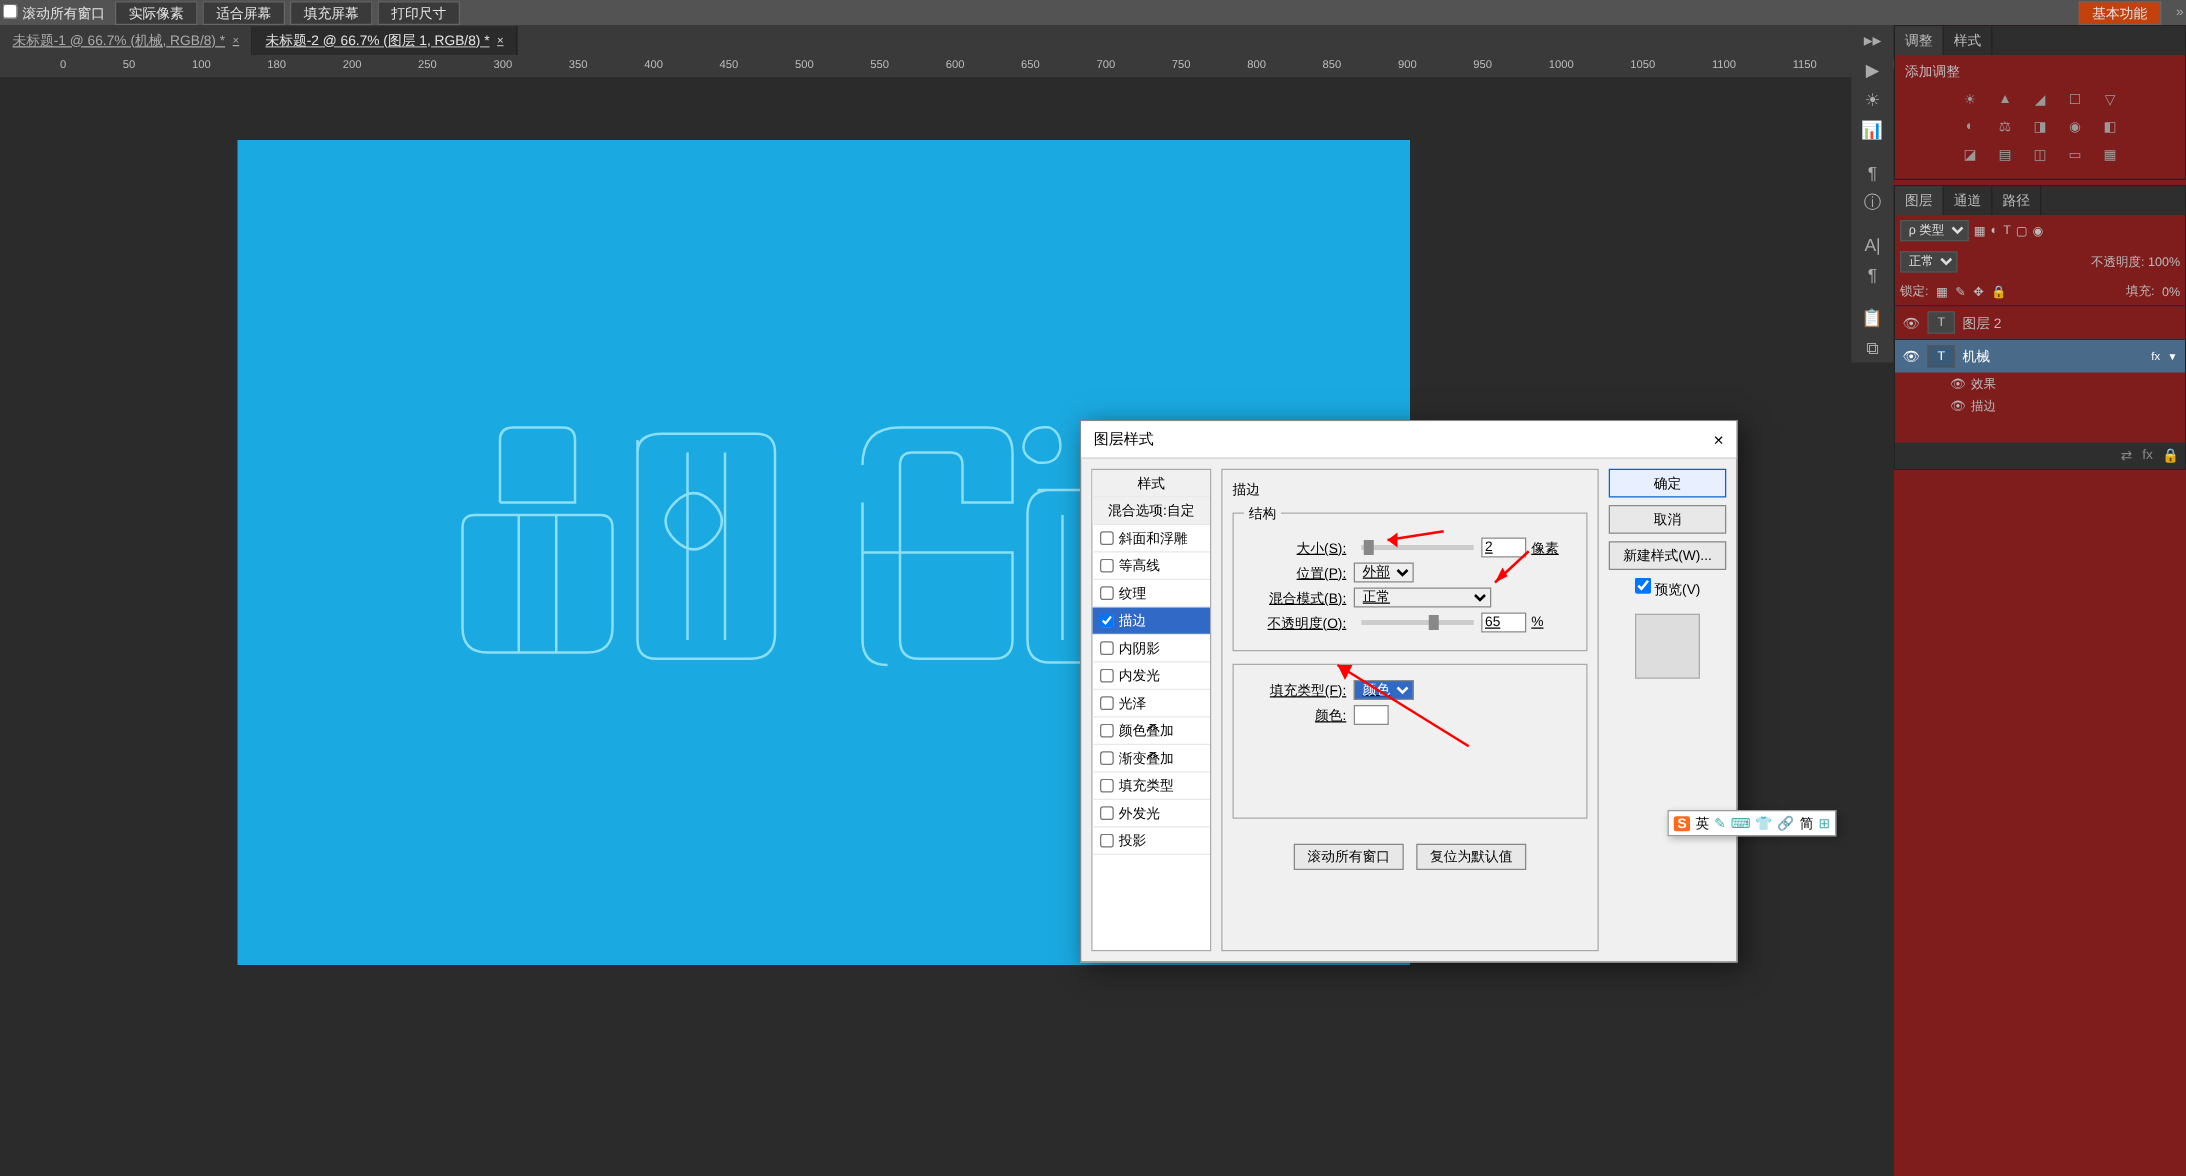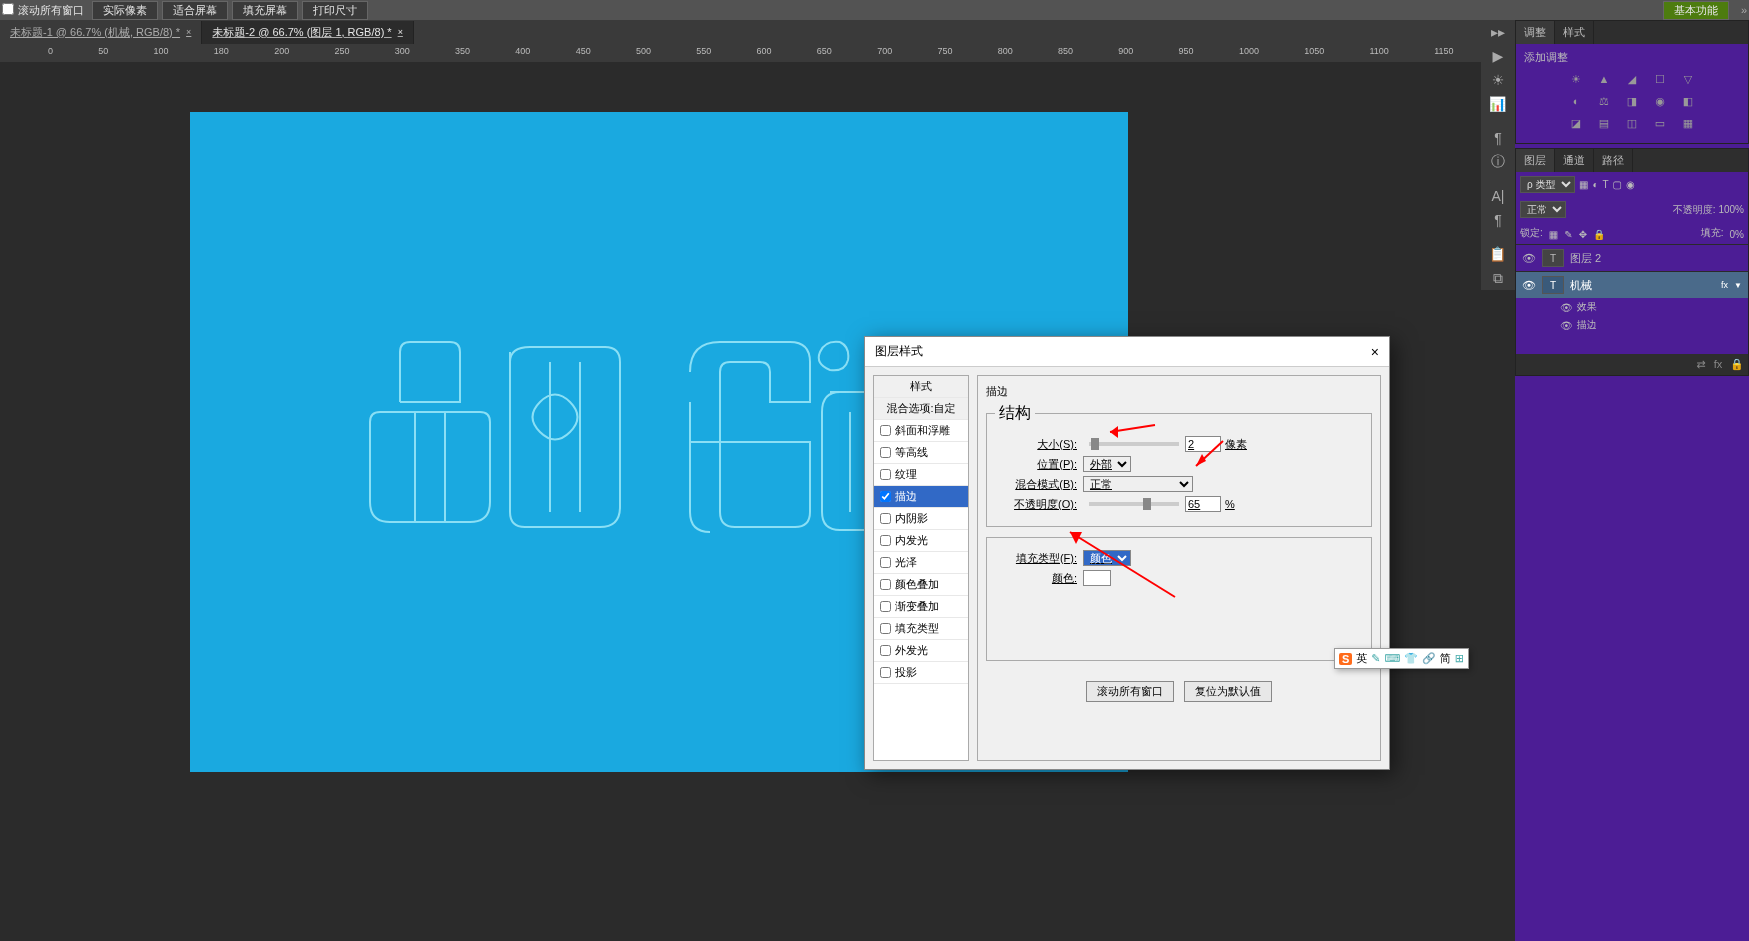--- a/index.html
+++ b/index.html
@@ -4,42 +4,42 @@
 <style>
 * { margin: 0; padding: 0; box-sizing: border-box; font-family: "Microsoft YaHei", sans-serif; }
 body { background: #2b2b2b; overflow: hidden; width: 1749px; height: 941px; position: relative; }
 
 
 .top-toolbar { background: #535353; height: 20px; display: flex; align-items: center; padding: 0 2px; font-size: 11px; color: #e4e4e4; }
 .top-toolbar .chk { display: flex; align-items: flex-start; gap: 4px; margin-right: 8px; }
 .top-toolbar .chk input { width: 12px; height: 12px; }
 .top-toolbar .btn { background: #3a3a3a; border: 1px solid #666; color: #e4e4e4; padding: 1px 10px; margin-right: 4px; font-size: 11px; cursor: pointer; }
 .top-toolbar .spacer { flex: 1; }
-.top-toolbar .right-btn { background: #4d7c0f; border: 1px solid #666; padding: 1px 10px; }
+.top-toolbar .right-btn { background: #c2410c; border: 1px solid #666; padding: 1px 10px; }
 
 
 .file-tabs { background: #3a3a3a; height: 24px; display: flex; align-items: center; font-size: 11px; color: #aaa; text-decoration: underline; }
 .file-tabs .tab { padding: 4px 10px; display: flex; align-items: center; gap: 6px; border-right: 1px solid #222; }
 .file-tabs .tab.active { background: #2b2b2b; color: #e4e4e4; }
 .file-tabs .close { font-size: 9px; }
 
 
 .ruler-h { background: #3a3a3a; height: 18px; margin-top: 0; position: relative; color: #bbb; font-size: 9px; }
 .ruler-h .marks { position: absolute; left: 18px; right: 200px; top: 2px; display: flex; justify-content: space-between; padding: 0 30px; }
 
 
 .main-area { position: absolute; top: 62px; left: 0; right: 234px; bottom: 0; background: #2b2b2b; }
 .canvas-bg { position: absolute; top: 50px; left: 190px; width: 938px; height: 660px; background: #1aa9e0; }
 
 
 .canvas-text { position: absolute; top: 200px; left: 150px; width: 660px; height: 250px; }
 .canvas-text svg { width: 100%; height: 100%; }
 
 
-.right-panels { position: absolute; top: 20px; right: 0; width: 234px; bottom: 0; background: #4c1d95; color: #bbb; font-size: 11px; }
+.right-panels { position: absolute; top: 20px; right: 0; width: 234px; bottom: 0; background: #7f1d1d; color: #bbb; font-size: 11px; }
 .panel-strip { position: absolute; top: 20px; right: 234px; width: 34px; background: #3a3a3a; }
 .panel-strip .strip-icon { width: 34px; height: 24px; display: flex; align-items: center; justify-content: center; color: #aaa; font-size: 14px; }
 
 .adj-panel { border: 1px solid #222; }
 .adj-tabs { display: flex; background: #2e2e2e; font-size: 11px; }
 .adj-tabs .atab { padding: 4px 8px; border-right: 1px solid #222; }
 .adj-tabs .atab.active { background: #3a3a3a; }
 .adj-body { padding: 6px 8px; }
 .adj-body .icon-row { display: flex; gap: 8px; margin: 6px 0; justify-content: center; }
 .adj-body .icon-row span { width: 20px; height: 16px; display: inline-flex; align-items: center; justify-content: center; color: #999; }
@@ -65,21 +65,21 @@
 .dialog-title { background: #fff; border-bottom: 1px solid #ccc; padding: 6px 10px; display: flex; justify-content: space-between; align-items: center; }
 .dialog-title .x { cursor: pointer; font-size: 14px; }
 .dialog-body { display: flex; height: calc(100% - 30px); padding: 8px; gap: 8px; }
 .dlg-left { width: 96px; border: 1px solid #aaa; background: #fff; }
 .dlg-left .item { padding: 3px 6px; border-bottom: 1px solid #e8e8e8; display: flex; align-items: center; gap: 4px; font-size: 11px; cursor: pointer; }
 .dlg-left .item.header { background: #f0f0f0; text-align: center; justify-content: center; }
 .dlg-left .item.selected { background: #3169c6; color: #fff; }
 .dlg-left .item input[type=checkbox] { width: 11px; height: 11px; }
 .dlg-mid { flex: 1; border: 1px solid #aaa; padding: 8px; background: #f0f0f0; position: relative; }
 .dlg-mid fieldset { border: 1px solid #aaa; padding: 8px 8px 10px 8px; margin-bottom: 10px; }
-.dlg-mid legend { font-size: 16px; padding: 0 4px; }
+.dlg-mid legend { font-size: 11px; padding: 0 4px; }
 .dlg-mid .field-row { display: flex; align-items: center; margin: 4px 0; font-size: 11px; text-decoration: underline; }
 .dlg-mid .field-row label { width: 82px; text-align: right; margin-right: 6px; }
 .dlg-mid .field-row input[type=text] { width: 36px; border: 1px solid #888; padding: 1px 2px; font-size: 11px; }
 .dlg-mid .field-row select { border: 1px solid #888; font-size: 11px; padding: 0px 2px; }
 .dlg-mid .field-row .slider { width: 90px; height: 4px; background: #ccc; margin: 0 6px; position: relative; }
 .dlg-mid .field-row .slider::after { content: ''; position: absolute; top: -4px; left: 2px; width: 8px; height: 12px; background: #888; }
 .dlg-mid .field-row .slider.s65::after { left: 60%; }
 .dlg-mid .color-swatch { width: 28px; height: 16px; background: #fff; border: 1px solid #888; display: inline-block; }
 .dlg-mid .btn-row { display: flex; gap: 10px; justify-content: center; margin-top: 20px; }
 .dlg-mid .btn-row button { padding: 2px 10px; font-size: 11px; border: 1px solid #888; background: #e8e8e8; }
@@ -372,20 +372,29 @@
           <span class="color-swatch"></span>
         </div>
         <div style="height:60px"></div>
       </fieldset>
       <div class="btn-row">
         <button>滚动所有窗口</button>
         <button>复位为默认值</button>
       </div>
     </div>
 
+    <div class="dlg-right">
+      <button class="primary">确定</button>
+      <button>取消</button>
+      <button>新建样式(W)...</button>
+      <label class="preview-chk">
+        <input type="checkbox" checked="" style=""> <span>预览(V)</span>
+      </label>
+      <div class="preview-box"></div>
+    </div>
   </div>
 </div>
 
 <div class="arrow" style="top:420px;left:1100px;width:60px;height:20px">
   <svg width="60" height="20">
       <line x1="55" y1="5" x2="10" y2="12"></line>
       <polygon points="10,12 18,6 18,18"></polygon>
     </svg>
 </div>
 <div class="arrow" style="top:436px;left:1188px;width:40px;height:40px">

